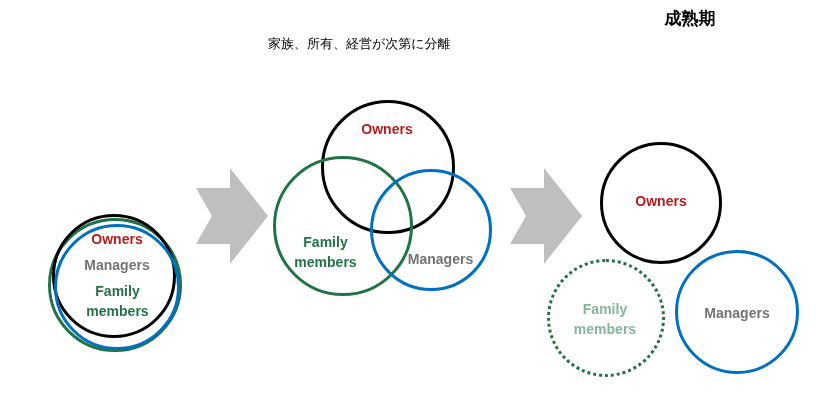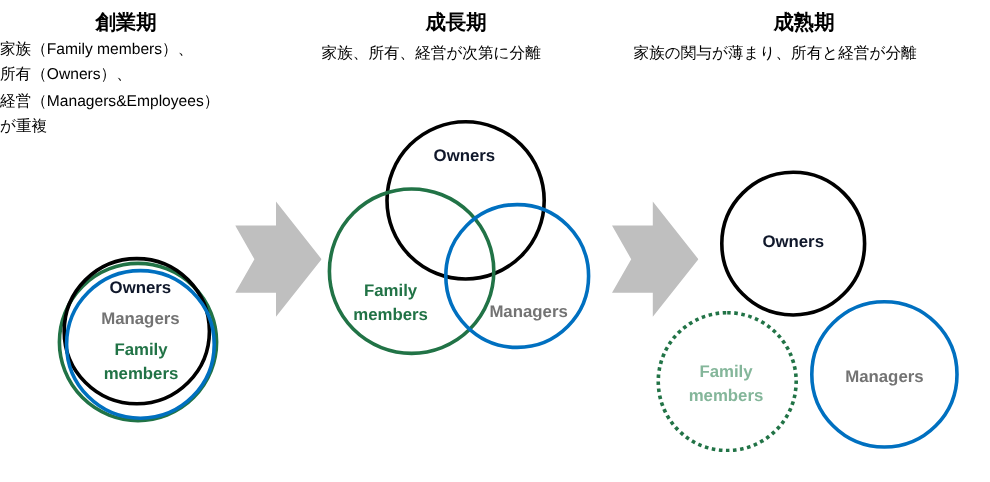--- a/index.html
+++ b/index.html
@@ -9,66 +9,59 @@
   .abs { position:absolute; }
   .stage-title { font-size:17px; font-weight:bold; color:#000; text-align:center; }
   .subtitle { font-size:13px; color:#000; line-height:1.65; white-space:pre-line; }
   .subtitle.center { text-align:left; }
   .circle { position:absolute; border-radius:50%; background:transparent; }
   .c-black { border:3px solid #000000; }
   .c-green { border:3px solid #217346; }
   .c-blue  { border:3px solid #0070C0; }
   .c-green-dotted { border:3px dotted #217346; }
   .lbl { position:absolute; font-weight:bold; font-size:14px; text-align:center; line-height:1.4; }
-  .t-black { color:#0f172a; }
+  .t-black { color:#b91c1c; }
   .t-blue  { color:#737373; }
   .t-green { color:#217346; }
   .t-green-faded { color:#84B69A; }
   .arrow-svg { position:absolute; }
 </style>
 </head>
 <body>
 
 <div class="canvas">
 
-  <div class="abs stage-title" style="left:35px; top:7px; width:140px;">創業期</div>
-  <div class="abs subtitle" style="left:0px; top:30px; width:240px;">家族（Family members）、
-所有（Owners）、
-経営（Managers&amp;Employees）
-が重複</div>
 
   <div class="circle c-green" style="left:48px; top:218px; width:134px; height:134px;"></div>
   <div class="circle c-black" style="left:52px; top:214px; width:124px; height:124px;"></div>
   <div class="circle c-blue" style="left:54px; top:224px; width:126px; height:126px;"></div>
 
   <div class="lbl t-black" style="left:62px; top:230px; width:110px;">Owners</div>
   <div class="lbl t-blue" style="left:62px; top:256px; width:110px;">Managers</div>
   <div class="lbl t-green" style="left:70px; top:282px; width:95px;">Family members</div>
 
   <svg class="arrow-svg" style="left:196px; top:166px;" width="72" height="100" viewBox="0 0 72 100">
     <polygon points="0,22 34,22 34,2 72,50 34,98 34,78 0,78 16,50" fill="#BFBFBF"></polygon>
   </svg>
 
-  <div class="abs stage-title" style="left:310px; top:7px; width:140px;">成長期</div>
   <div class="abs subtitle center" style="left:268px; top:33px; width:225px;">家族、所有、経営が次第に分離</div>
 
   <div class="circle c-black" style="left:321px; top:100px; width:134px; height:134px;"></div>
   <div class="circle c-green" style="left:273px; top:156px; width:140px; height:140px;"></div>
   <div class="circle c-blue" style="left:370px; top:169px; width:122px; height:122px;"></div>
 
   <div class="lbl t-black" style="left:347px; top:120px; width:80px;">Owners</div>
   <div class="lbl t-green" style="left:283px; top:233px; width:85px;">Family members</div>
   <div class="lbl t-blue" style="left:398px; top:250px; width:85px;">Managers</div>
 
   <svg class="arrow-svg" style="left:510px; top:166px;" width="72" height="100" viewBox="0 0 72 100">
     <polygon points="0,22 34,22 34,2 72,50 34,98 34,78 0,78 16,50" fill="#BFBFBF"></polygon>
   </svg>
 
-  <div class="abs stage-title" style="left:600px; top:7px; width:140px;">成熟期</div>
-  <div class="abs subtitle center" style="left:528px; top:33px; width:280px;">家族の関与が薄まり、所有と経営が分離</div>
+  <div class="abs stage-title" style="left:620px; top:7px; width:140px;">成熟期</div>
 
   <div class="circle c-black" style="left:600px; top:142px; width:122px; height:122px;"></div>
   <div class="circle c-green-dotted" style="left:547px; top:259px; width:118px; height:118px;"></div>
   <div class="circle c-blue" style="left:675px; top:250px; width:124px; height:124px;"></div>
 
   <div class="lbl t-black" style="left:621px; top:192px; width:80px;">Owners</div>
   <div class="lbl t-green-faded" style="left:565px; top:300px; width:80px;">Family members</div>
   <div class="lbl t-blue" style="left:697px; top:304px; width:80px;">Managers</div>
 
 </div>

